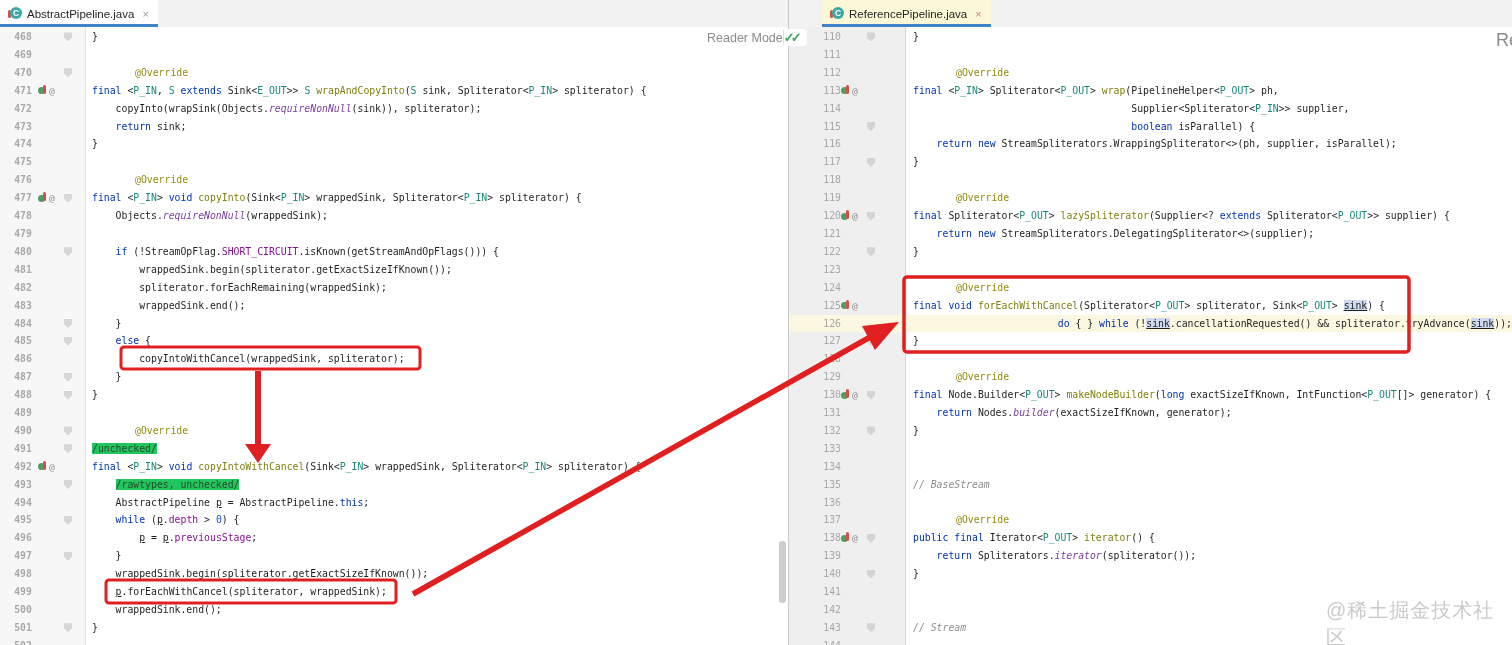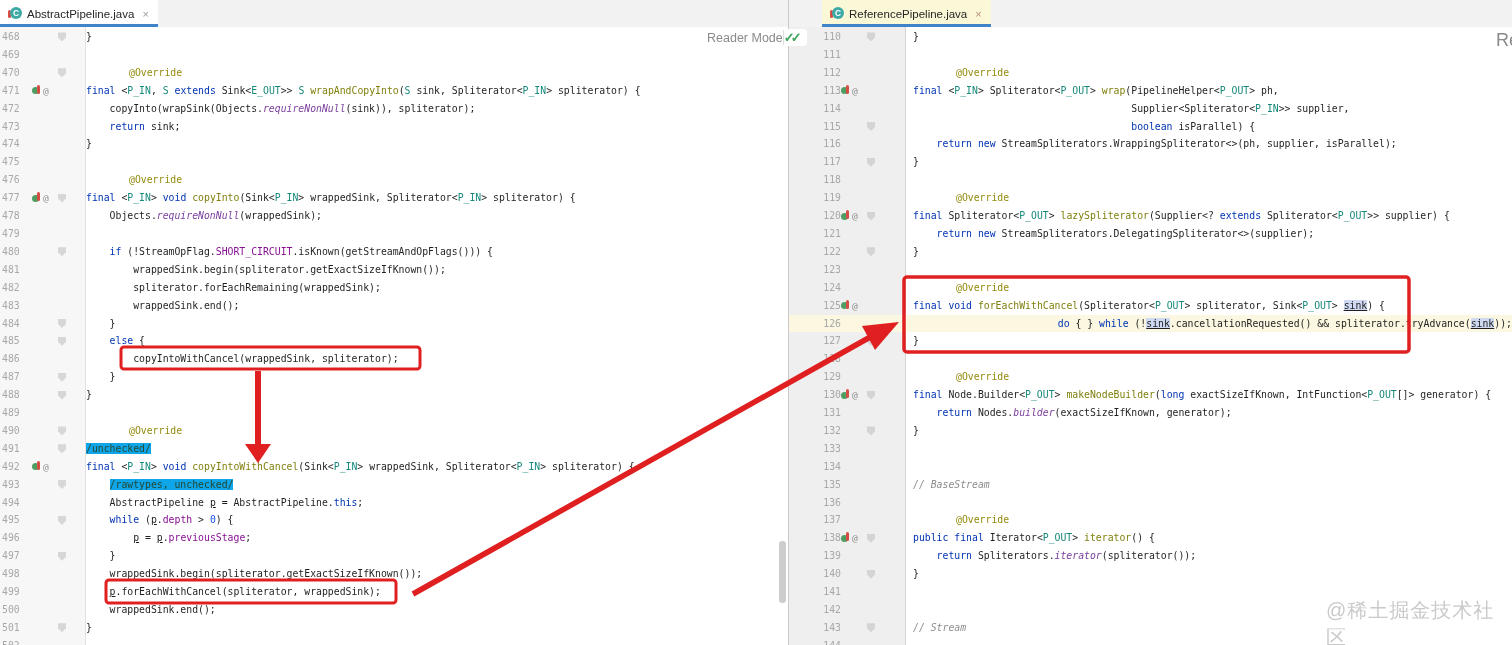--- a/index.html
+++ b/index.html
@@ -24,37 +24,37 @@
   .classicon .pin{position:absolute;left:-1px;top:3px;width:3px;height:8px;background:#D64D43;border-radius:1.5px;}
   
   .editor{position:absolute;top:27px;left:0;right:0;bottom:0;background:#fff;}
   .gutterstrip{position:absolute;top:0;bottom:0;left:0;z-index:0;}
   #pane-left  .gutterstrip{width:85px;background:#f7f7f7;border-right:1px solid #e2e2e2;}
   #pane-right .gutterstrip{width:116px;background:#efefef;border-right:1px solid #d4d4d4;}
   .rows{position:absolute;top:1px;left:0;right:0;z-index:1;}
   .row{display:flex;height:17.92px;line-height:17.92px;white-space:pre;position:relative;}
   .row.cur{background:#FBF7E1;justify-content:space-between;}
   .ln{font-family:"DejaVu Sans Mono",monospace;font-size:9.8px;color:#a8a8a8;flex:none;}
-  #pane-left  .ln{width:30px;padding-left:2px;text-align:left;}
+  #pane-left  .ln{width:30px;padding-left:8px;text-align:center;font-weight:bold;}
   #pane-right .ln{width:52px;text-align:right;}
   .gic{flex:none;width:26px;display:inline-flex;align-items:center;justify-content:flex-start;}
   .gdot{width:7px;height:7px;border-radius:50%;background:#4E9E63;display:inline-block;}
   .gpin{width:3px;height:9px;border-radius:1.5px;background:#D64D43;display:inline-block;margin-left:-2px;margin-top:-3px;}
   .gat{color:#8E8E8E;font-size:9.5px;font-family:"DejaVu Sans Mono",monospace;margin-left:3px;}
   .foldc{flex:none;width:14px;display:inline-flex;align-items:center;}
   .foldmark{width:8px;height:9px;background:#c9c9c9;opacity:.7;display:inline-block;
             clip-path:polygon(0 0,100% 0,100% 55%,50% 100%,0 55%);}
   .code{font-family:"DejaVu Sans Mono",monospace;font-size:9.8px;color:#1f1f1f;flex:none;}
   #pane-left  .code{padding-left:14px;}
   #pane-right .code{padding-left:32px;}
   
   .sk{color:#0033B3;} .sa{color:#938B0E;padding-left:43px;} .sm{color:#80800F;} .st{color:#16897B;}
   .sf{color:#871094;} .sq{color:#871094;} .si{color:#7A3E9D;font-style:italic;}
   .sn{color:#1750EB;} .sc{color:#8C8C8C;font-style:italic;}
-  .sz{background:#0ea5e9;color:#25482F;} .su{text-decoration:underline;}
+  .sz{background:#22c55e;color:#25482F;} .su{text-decoration:underline;}
   .sh{background:#CFD9F1;text-decoration:underline;}
   
   #reader-widget{position:absolute;left:701px;top:29px;z-index:20;display:inline-flex;align-items:center;
       background:#fff;border-radius:4px;padding:1px 5px 1px 6px;}
   #reader-widget .lbl{color:#8a8a8a;font-size:12.5px;}
   #reader-widget .sep{width:1px;height:15px;background:#dedede;}
   #reader-widget .checks{color:#3FA45C;font-size:13px;font-weight:bold;letter-spacing:-4px;padding-right:4px;}
   #reader-clip{position:absolute;left:1496px;top:30px;z-index:20;color:#8a8a8a;font-size:18px;}
   
   #lscroll{position:absolute;left:779px;top:541px;width:7px;height:62px;background:#cdcdcd;border-radius:3px;z-index:15;}

